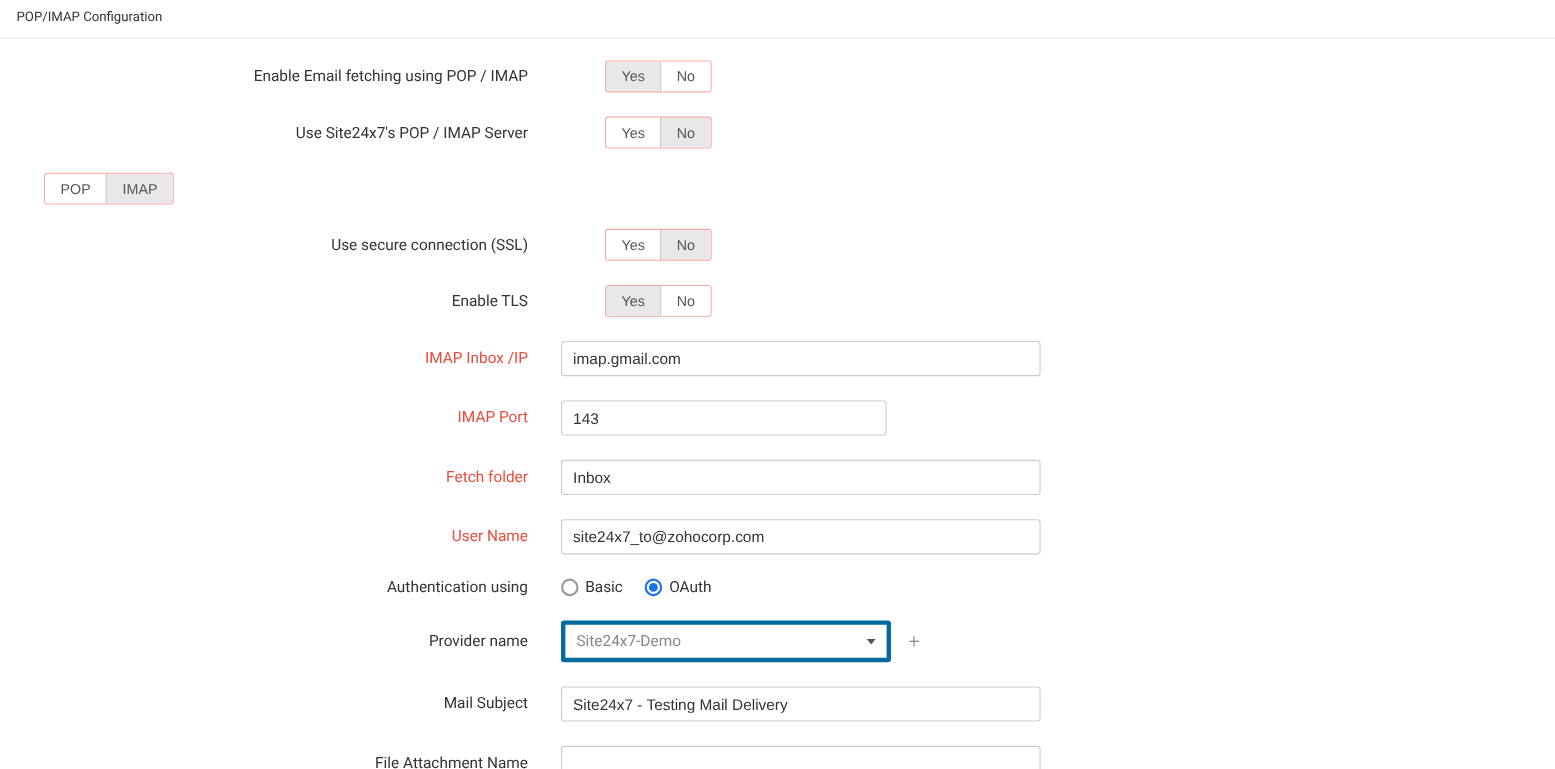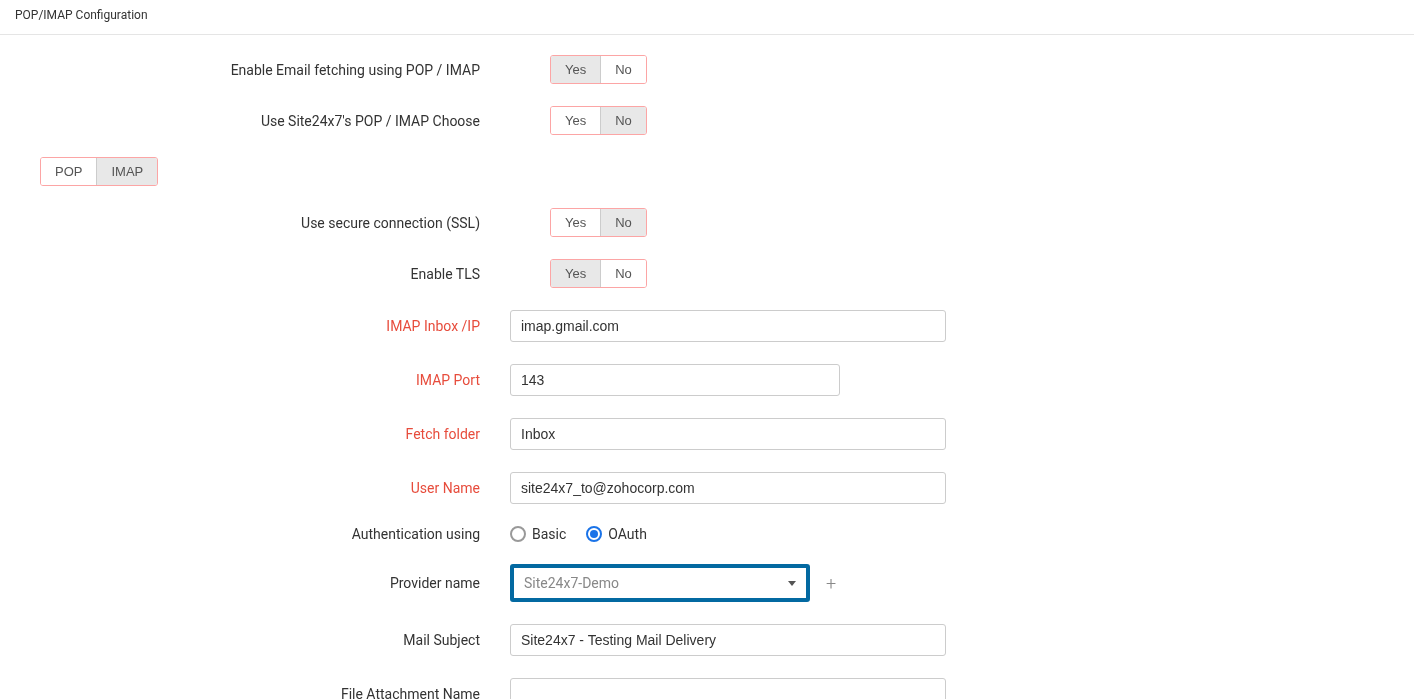--- a/index.html
+++ b/index.html
@@ -61,21 +61,21 @@
     }
     .text-input {
       border: 1px solid #ccc;
       border-radius: 3px;
       padding: 7px 10px;
       font-size: 14px;
       color: #333;
       outline: none;
     }
     .text-input.wide { width: 436px; }
-    .text-input.mid { width: 330px; }
+    .text-input.mid { width: 296px; }
     .radio-group {
       display: flex;
       align-items: center;
       gap: 20px;
     }
     .radio-item {
       display: flex;
       align-items: flex-start;
       gap: 6px;
       cursor: pointer;
@@ -143,21 +143,21 @@
     <div class="form-label">Enable Email fetching using POP / IMAP</div>
     <div class="form-control">
       <div class="toggle-group">
         <button class="toggle-btn active">Yes</button>
         <button class="toggle-btn">No</button>
       </div>
     </div>
   </div>
 
   <div class="form-row">
-    <div class="form-label">Use Site24x7's POP / IMAP Choose</div>
+    <div class="form-label">Use Site24x7's POP / IMAP Server</div>
     <div class="form-control">
       <div class="toggle-group">
         <button class="toggle-btn">Yes</button>
         <button class="toggle-btn active">No</button>
       </div>
     </div>
   </div>
 
   <div class="form-row">
     <div class="form-control">

